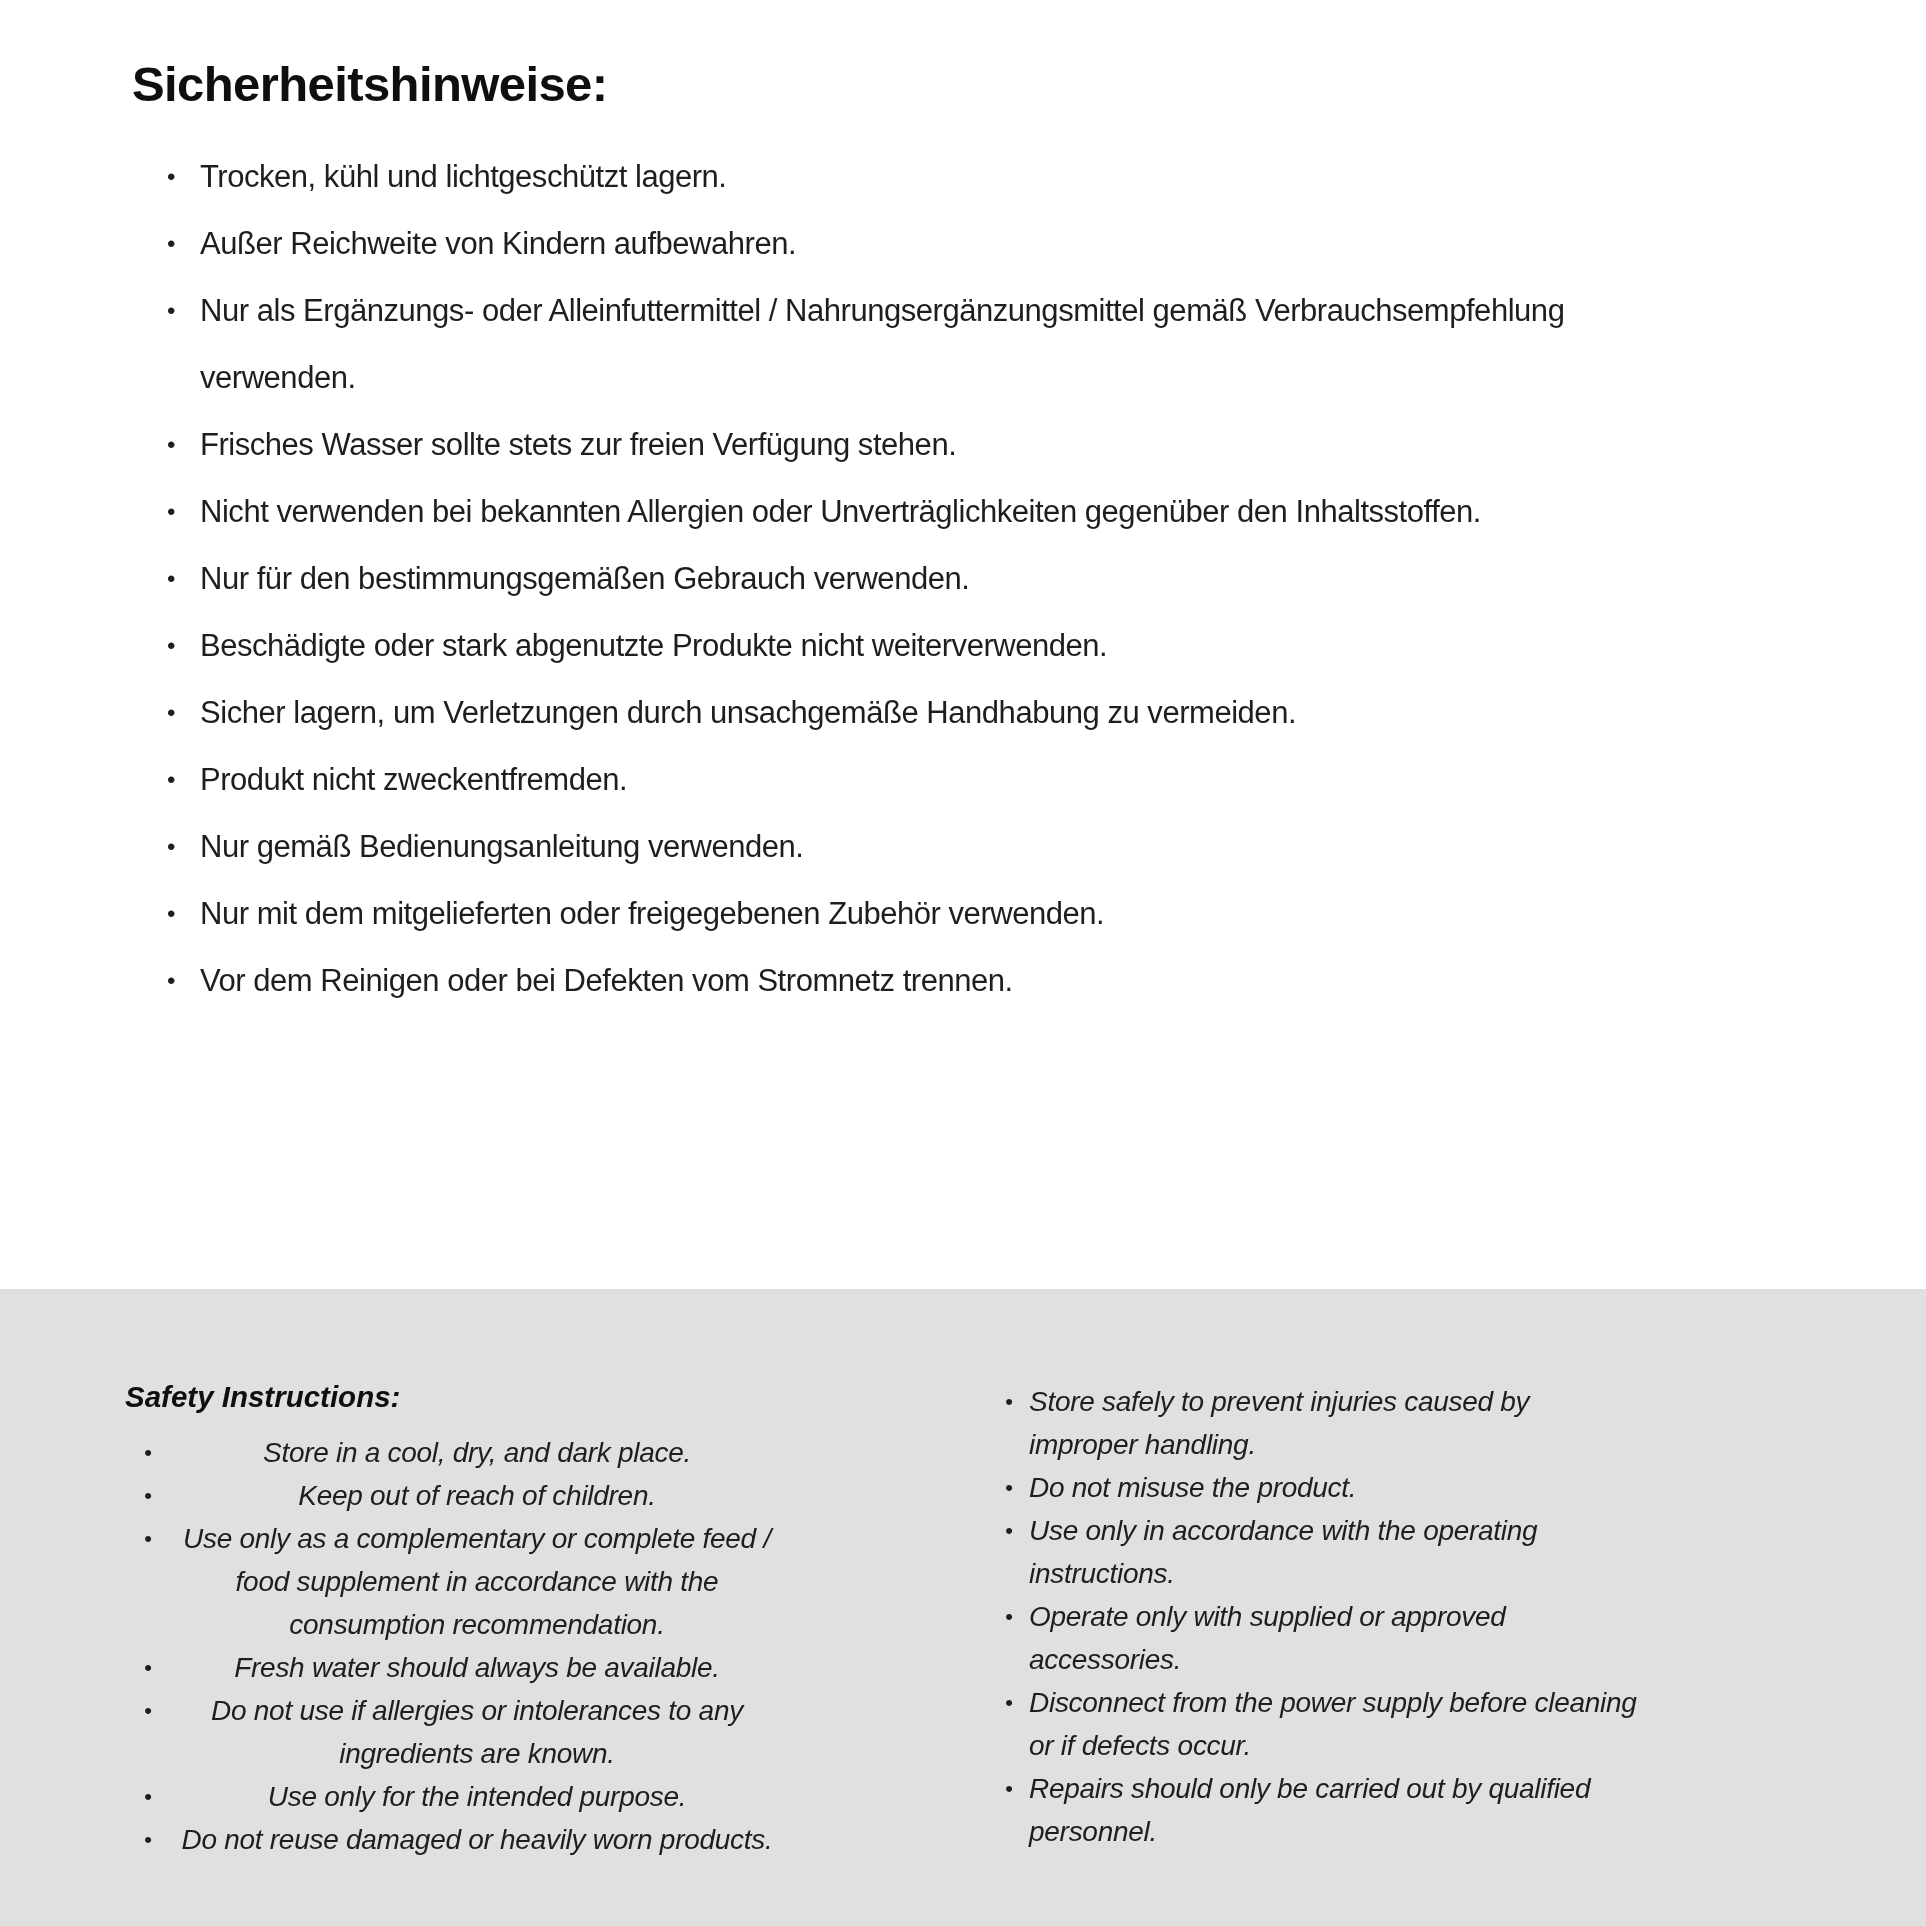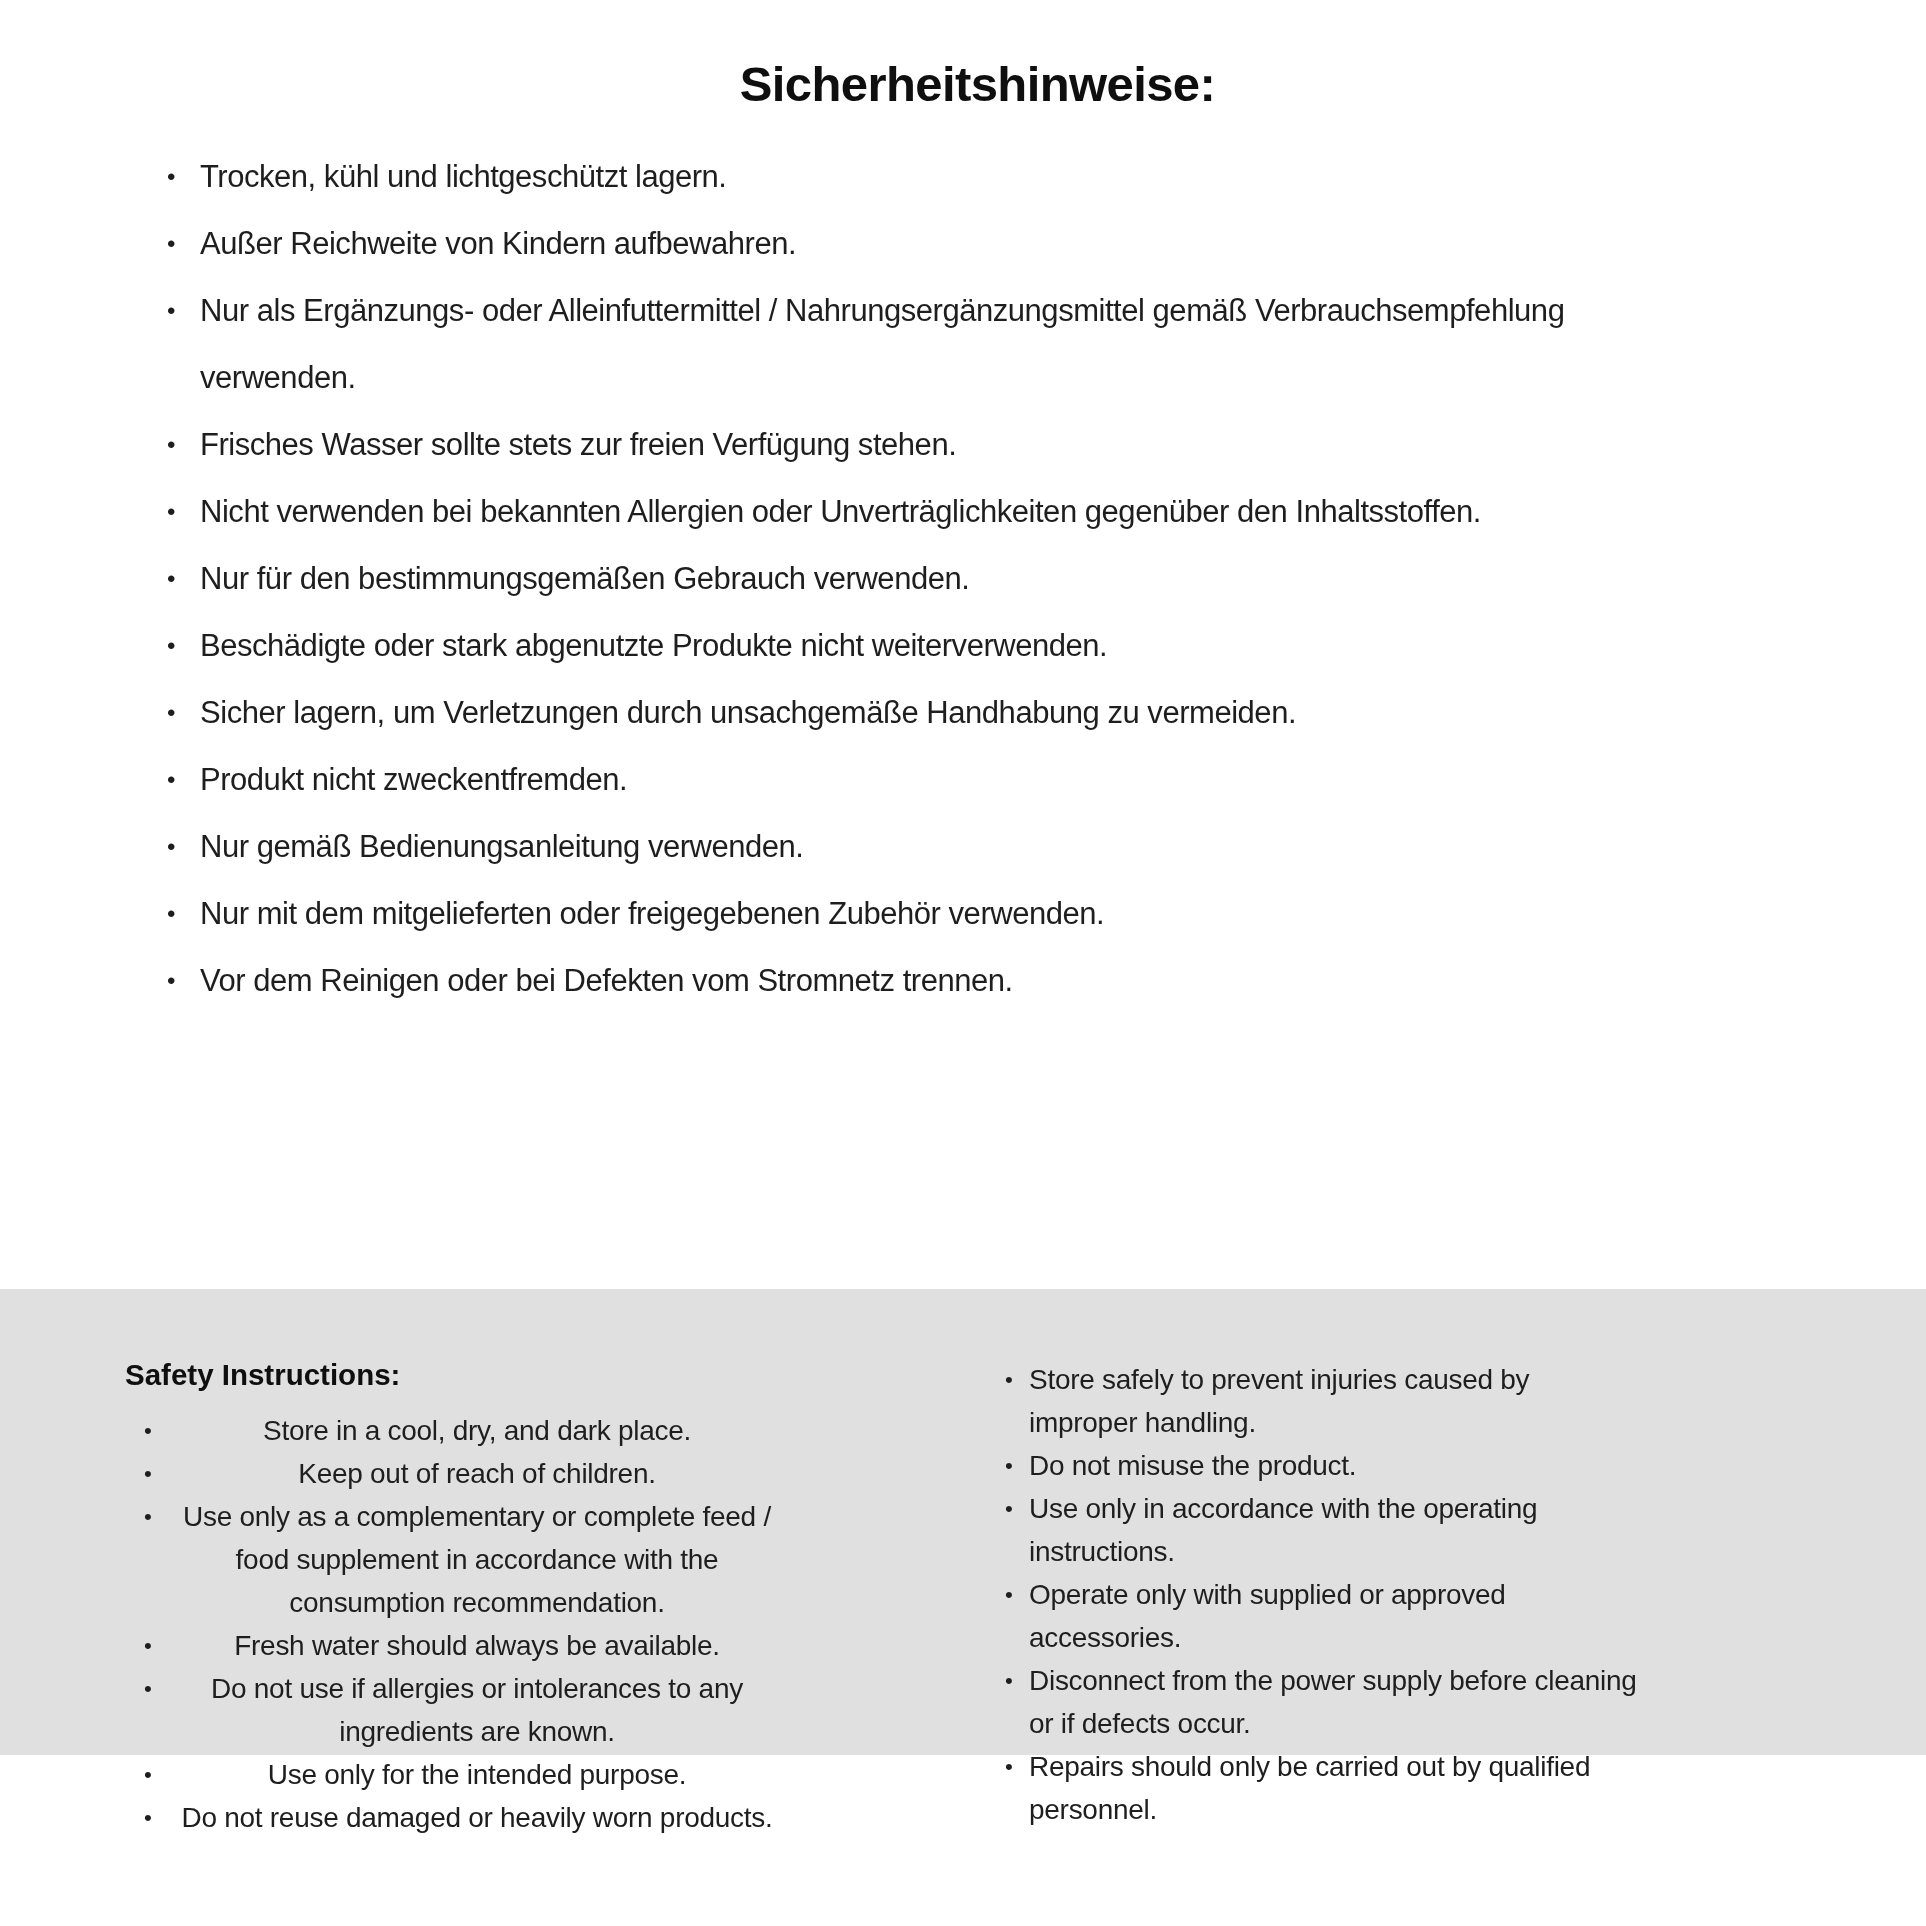--- a/index.html
+++ b/index.html
@@ -17,46 +17,46 @@
   .de-section {
     height: 1289px;
     padding: 56px 103px 0 132px;
   }
   .de-title {
     margin: 0 0 31px 0;
     font-size: 49px;
     font-weight: 700;
     letter-spacing: -0.6px;
     color: var(--heading, #0f0f0f);
-    text-align: center;
   }
   ul { list-style: none; margin: 0; padding: 0; }
   .de-list {
     margin-left: 35px;
     max-width: 1412px;
     font-size: 31px;
     line-height: 67px;
     letter-spacing: -0.015em;
   }
   .de-list li { position: relative; padding-left: 33px; }
   .de-list li::before {
     content: "\2022";
     position: absolute;
     left: 0;
     font-size: 0.78em;
   }
 
   
   .en-section {
-    height: 466px;
+    height: 638px;
     background: var(--section-bg, #e0e0e0);
-    padding: 69px 77px 0 125px;
+    padding: 91px 77px 0 125px;
     display: flex;
     gap: 161px;
     align-items: flex-start;
+    font-style: italic;
   }
   .col-left { flex: none; width: 719px; }
   .col-right { flex: none; width: 681px; }
   .en-title {
     margin: 0 0 16.7px 0;
     font-size: 29.5px;
     font-weight: 700;
     color: var(--heading, #0f0f0f);
   }
   .en-list {

